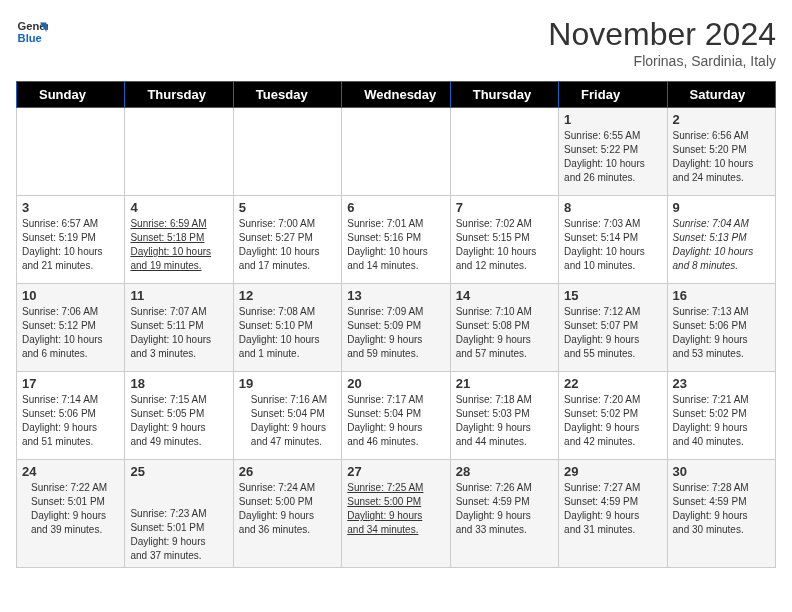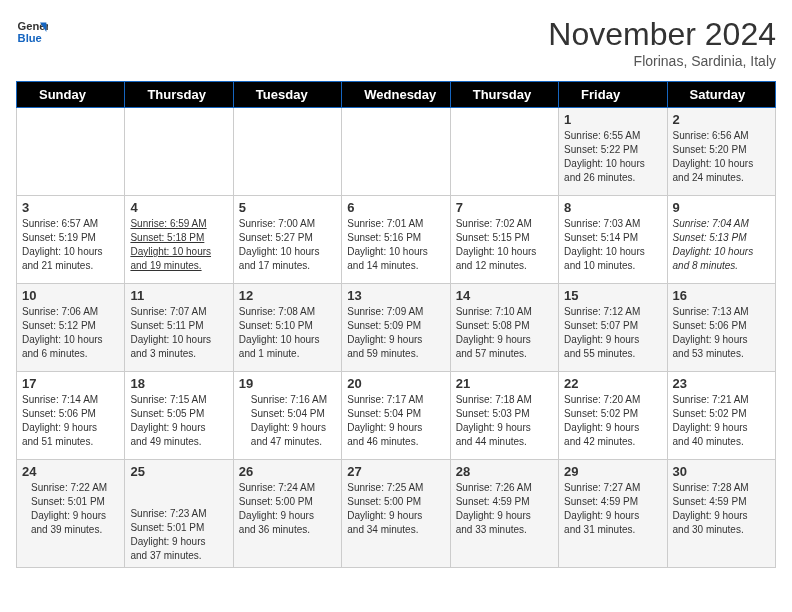--- a/index.html
+++ b/index.html
@@ -301,21 +301,21 @@
         </td>
         <td>
           <div class="day-number">26</div>
           <div class="day-info" style="white-space: pre-line;">Sunrise: 7:24 AM
 Sunset: 5:00 PM
 Daylight: 9 hours
 and 36 minutes.</div>
         </td>
         <td>
           <div class="day-number">27</div>
-          <div class="day-info" style="white-space: pre-line;">Sunrise: 7:25 AM
+          <div class="day-info" style="white-space: pre-line; text-decoration: underline;">Sunrise: 7:25 AM
 Sunset: 5:00 PM
 Daylight: 9 hours
 and 34 minutes.</div>
         </td>
         <td>
           <div class="day-number">28</div>
           <div class="day-info" style="white-space: pre-line;">Sunrise: 7:26 AM
 Sunset: 4:59 PM
 Daylight: 9 hours
 and 33 minutes.</div>

